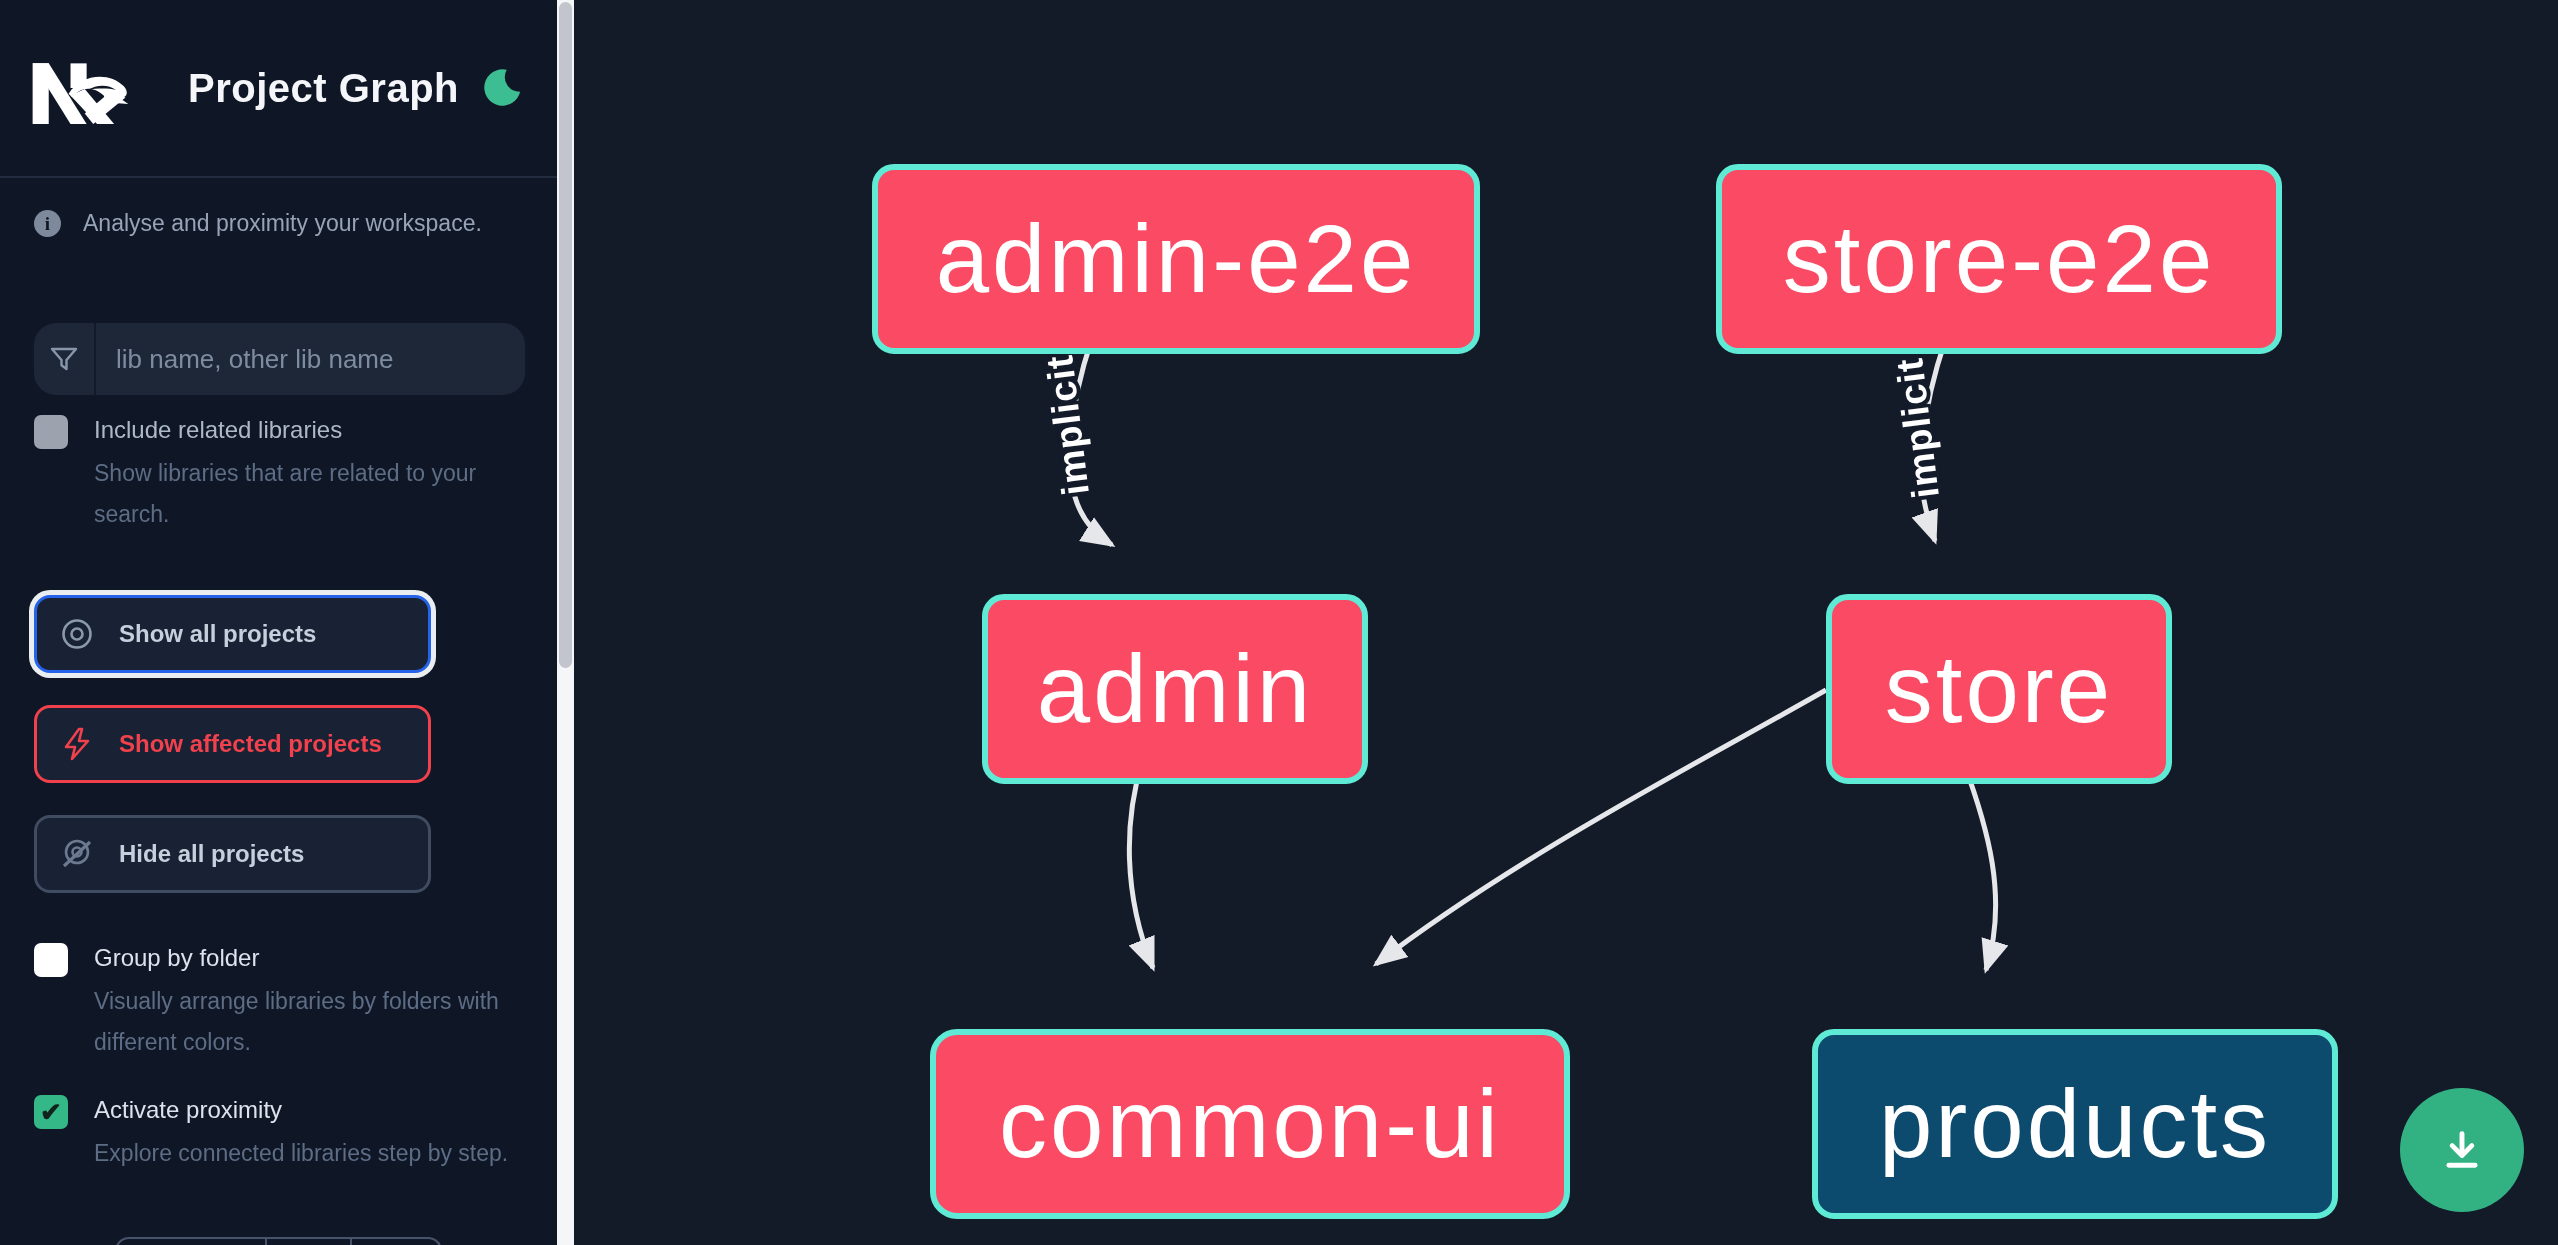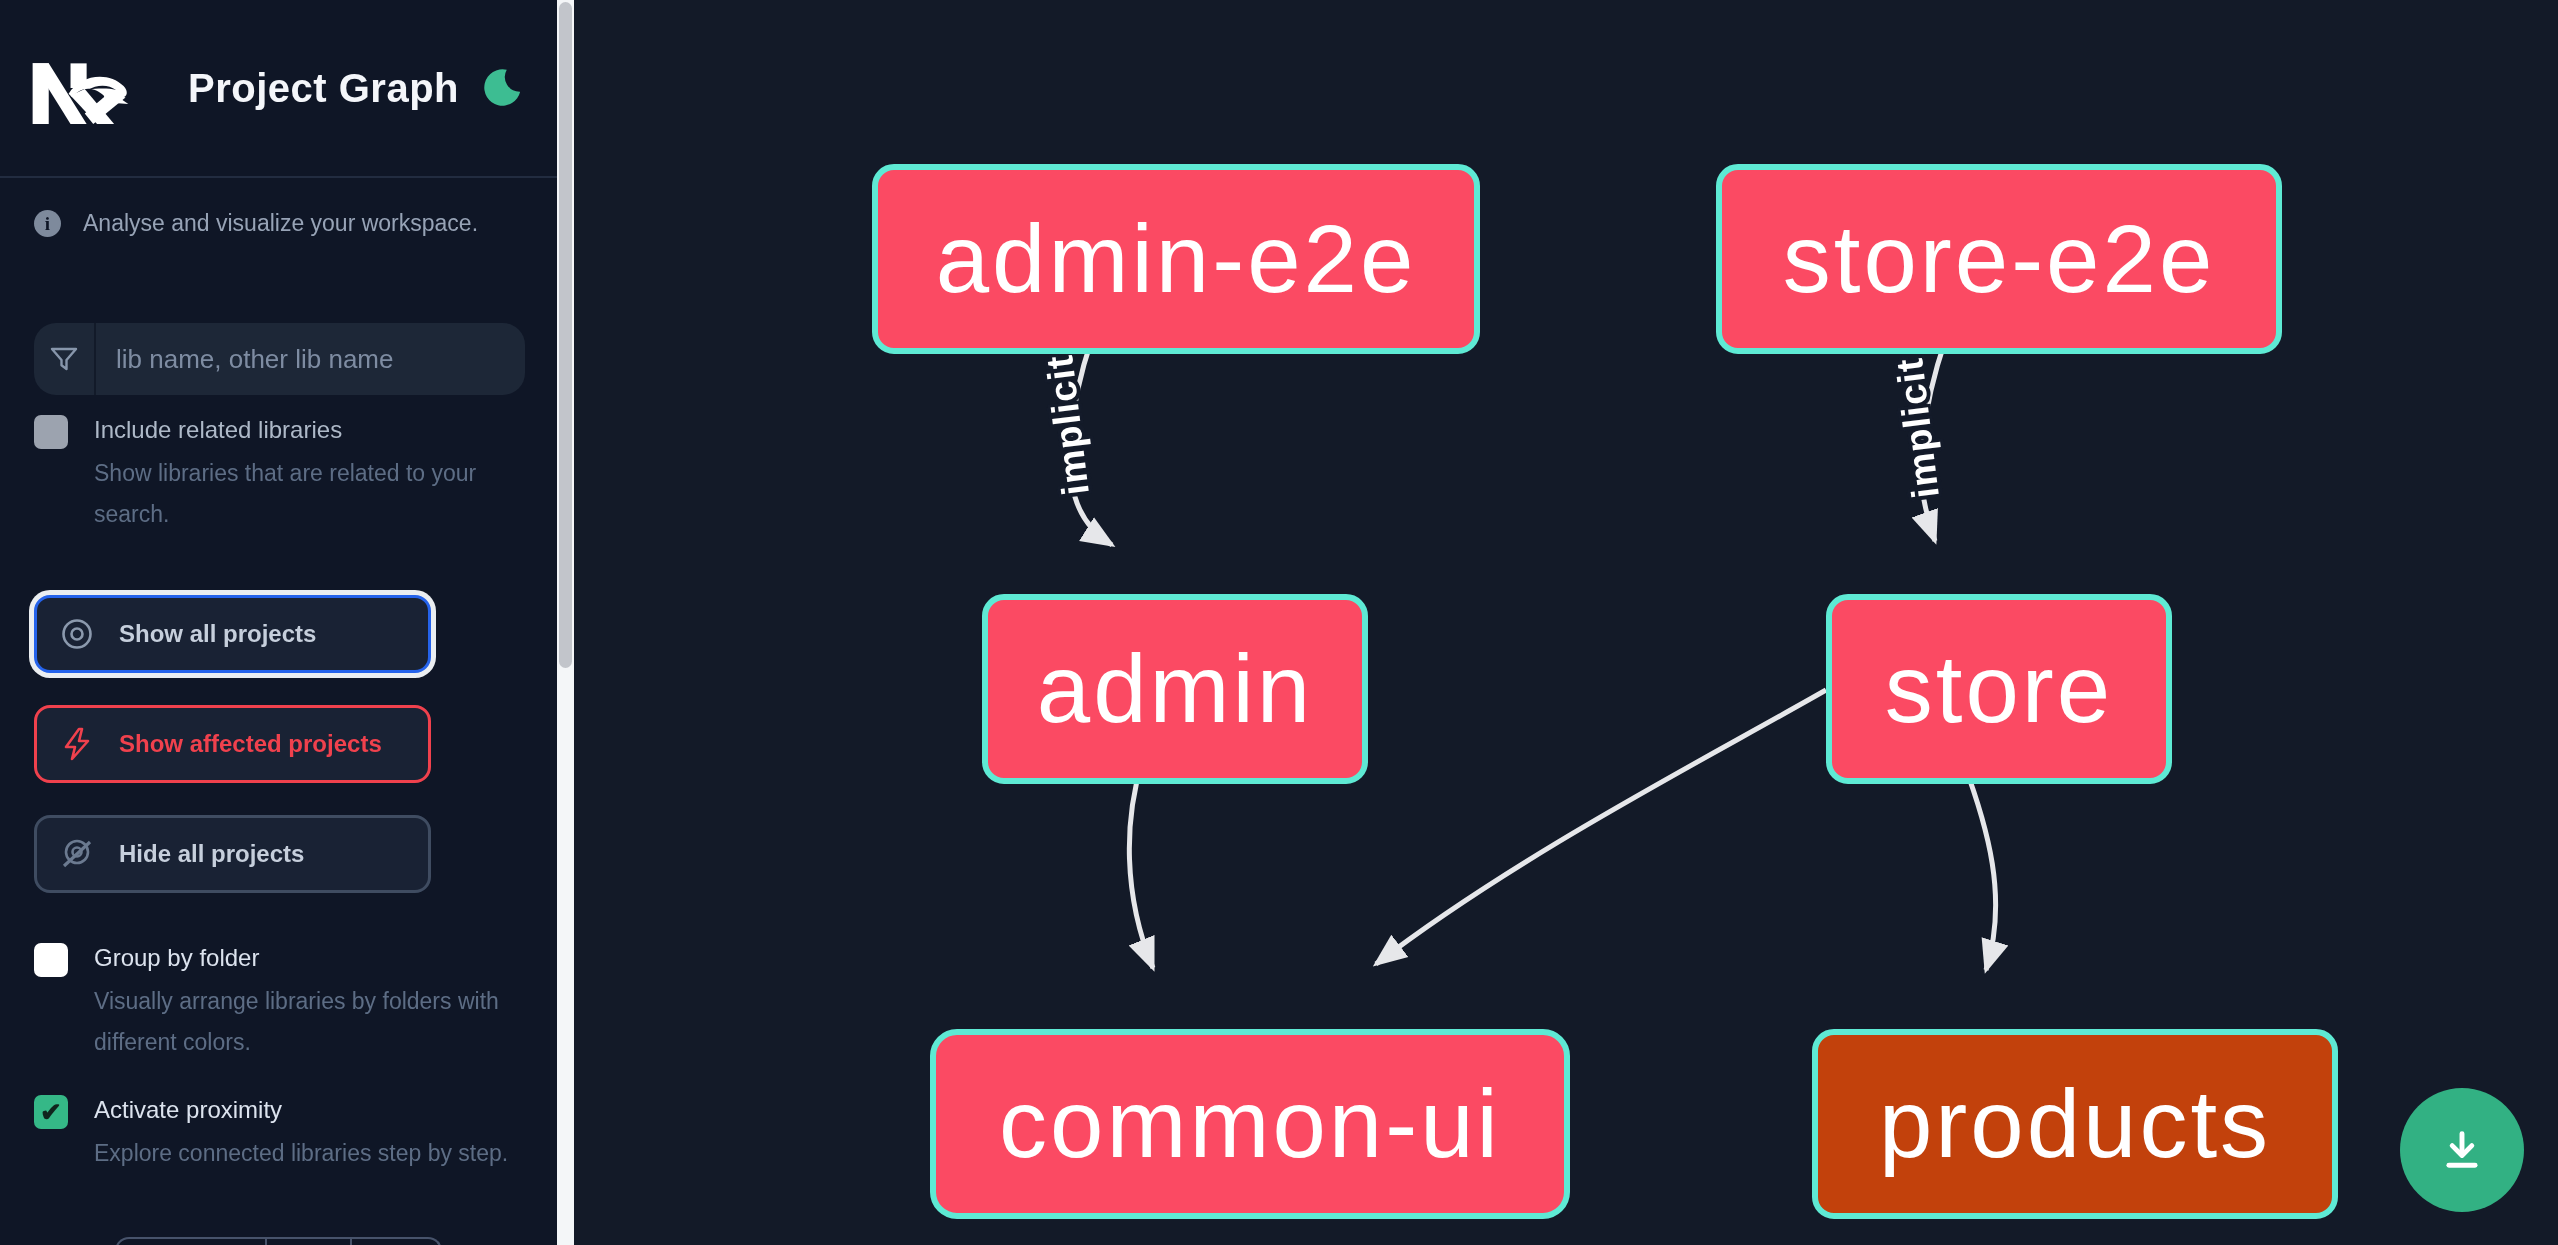--- a/index.html
+++ b/index.html
@@ -49,21 +49,21 @@
 
   
   .scrollbar { position:relative; width:17px; height:1245px; background:#f4f6f8; flex:0 0 auto; }
   .scrollbar .thumb { position:absolute; left:2px; top:2px; width:13px; height:666px; background:#c2c5cb; border-radius:7px; }
 
   
   .canvas { position:relative; flex:1; height:1245px; background:#131a28; }
   .edges { position:absolute; inset:0; }
   .node { position:absolute; border:6px solid #5eead4; border-radius:22px; color:#ffffff; display:flex; align-items:center; justify-content:center; font-size:96px; letter-spacing:3px; cursor:pointer;margin-top:44px; }
   .node.pink { background:#fb4a63; }
-  .node.gray { background:#c2410c; }
+  .node.gray { background:#0c4a6e; }
   .edge-label { position:absolute; color:#ffffff; font-size:38px; font-weight:700; letter-spacing:1px; white-space:nowrap;
     text-shadow:-3px -3px 0 #141b2a, 3px -3px 0 #141b2a, -3px 3px 0 #141b2a, 3px 3px 0 #141b2a, 0 -4px 0 #141b2a, 0 4px 0 #141b2a, -4px 0 0 #141b2a, 4px 0 0 #141b2a; }
 
   .download-btn { position:absolute; left:1826px; top:1088px; width:124px; height:124px; border-radius:50%; background:#32b183; border:none; cursor:pointer; display:flex; align-items:center; justify-content:center; }
 </style>
 </head>
 <body>
 
 <div class="app">
 
@@ -85,21 +85,21 @@
       <h1 class="app-title">Project Graph</h1>
       <button class="theme-btn">
         <svg width="46" height="46" viewBox="0 0 48 48">
           <path d="M30 5 A19 19 0 1 0 44 28 A15.5 15.5 0 0 1 30 5 Z" fill="#3dbd92"></path>
         </svg>
       </button>
     </div>
 
     <div class="tagline">
       <span class="info-icon">i</span>
-      <span class="txt">Analyse and visualize your workspace.</span>
+      <span class="txt">Analyse and proximity your workspace.</span>
     </div>
 
     <div class="search">
       <span class="funnel-box">
         <svg width="30" height="30" viewBox="0 0 30 30" fill="none" stroke="#8796ab" stroke-width="2.4" stroke-linejoin="round">
           <path d="M3 5 h24 l-9.5 11 v9 l-5 -3.8 v-5.2 z"></path>
         </svg>
       </span>
       <input type="text" placeholder="lib name, other lib name" style="">
     </div>

